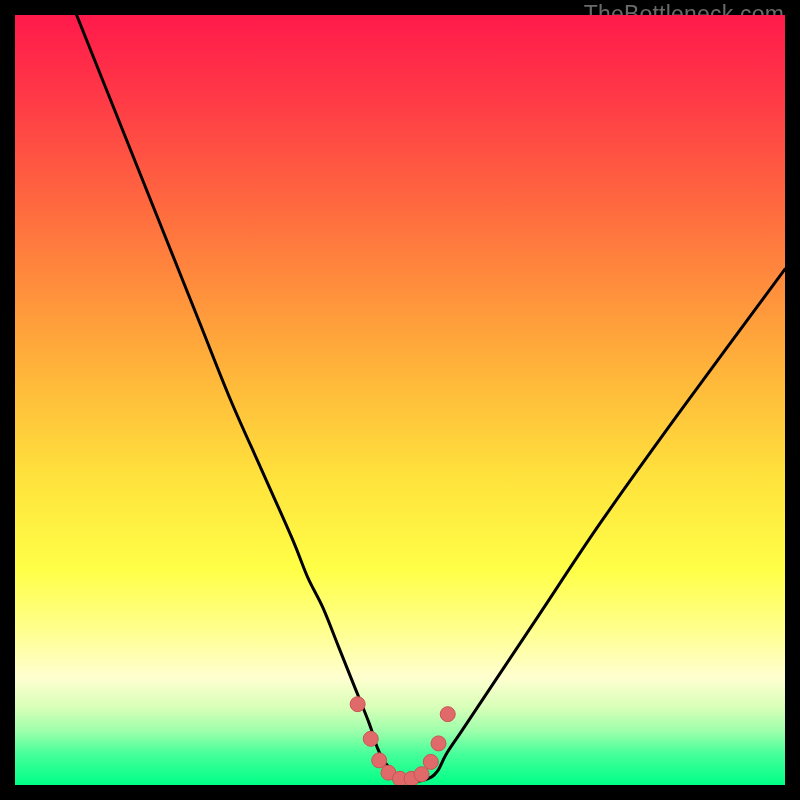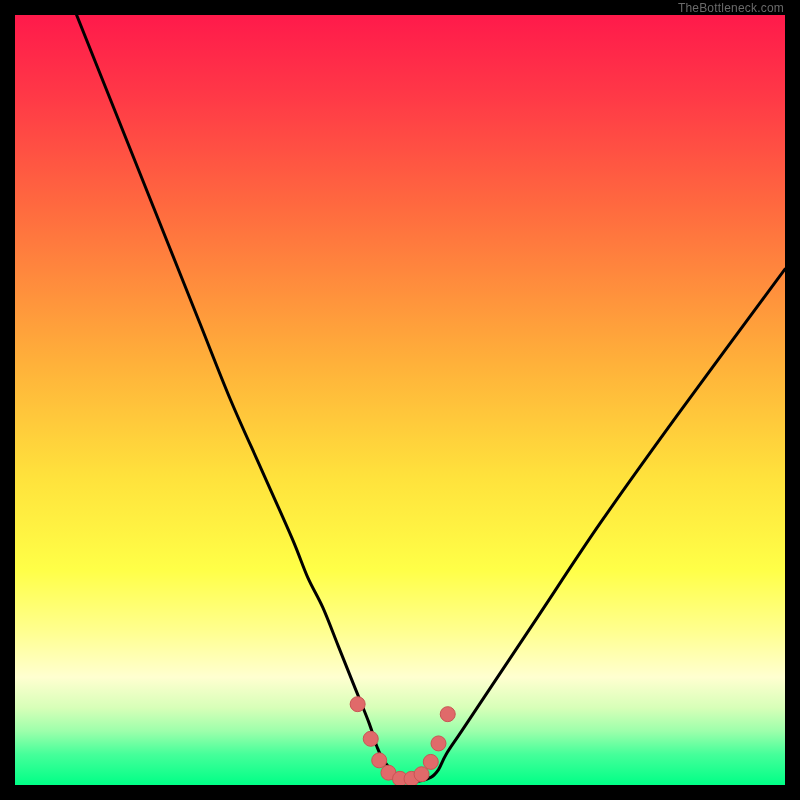--- a/index.html
+++ b/index.html
@@ -36,21 +36,21 @@
     left: 0;
     top: 0;
     width: 100%;
     height: 100%;
   }
   .watermark {
     position: absolute;
     top: 1px;
     right: 16px;
     color: #6a6a6a;
-    font-size: 12px;
+    font-size: 23px;
     font-weight: 500;
     letter-spacing: 0.2px;
     user-select: none;
   }
 </style>
 </head>
 <body>
 
 <div class="stage">
 

